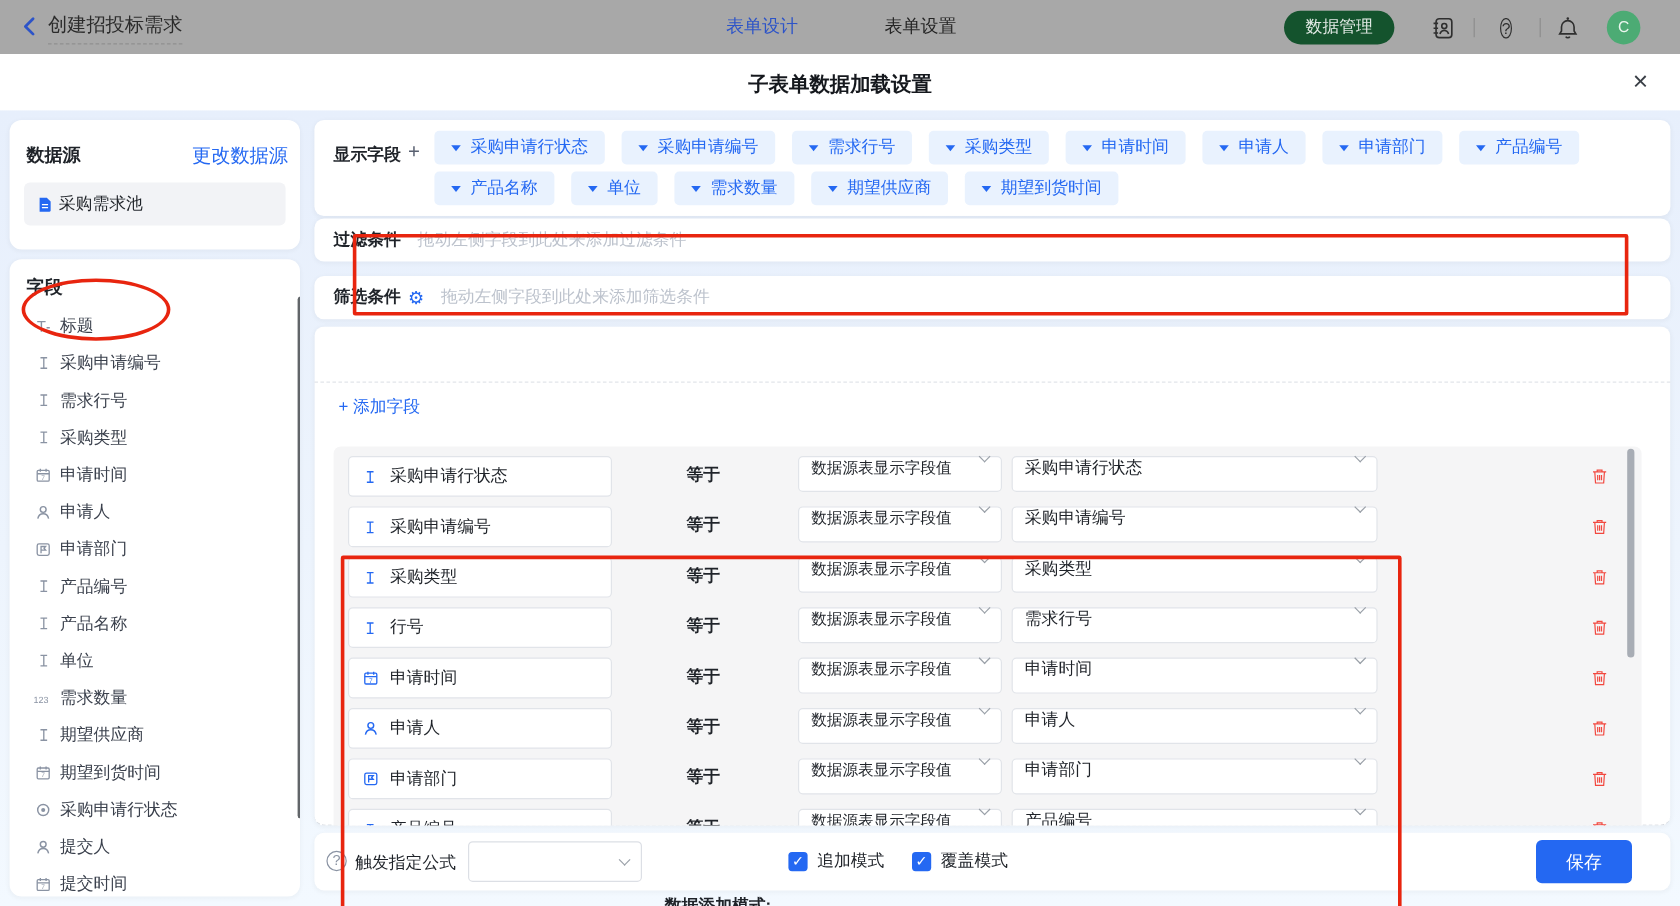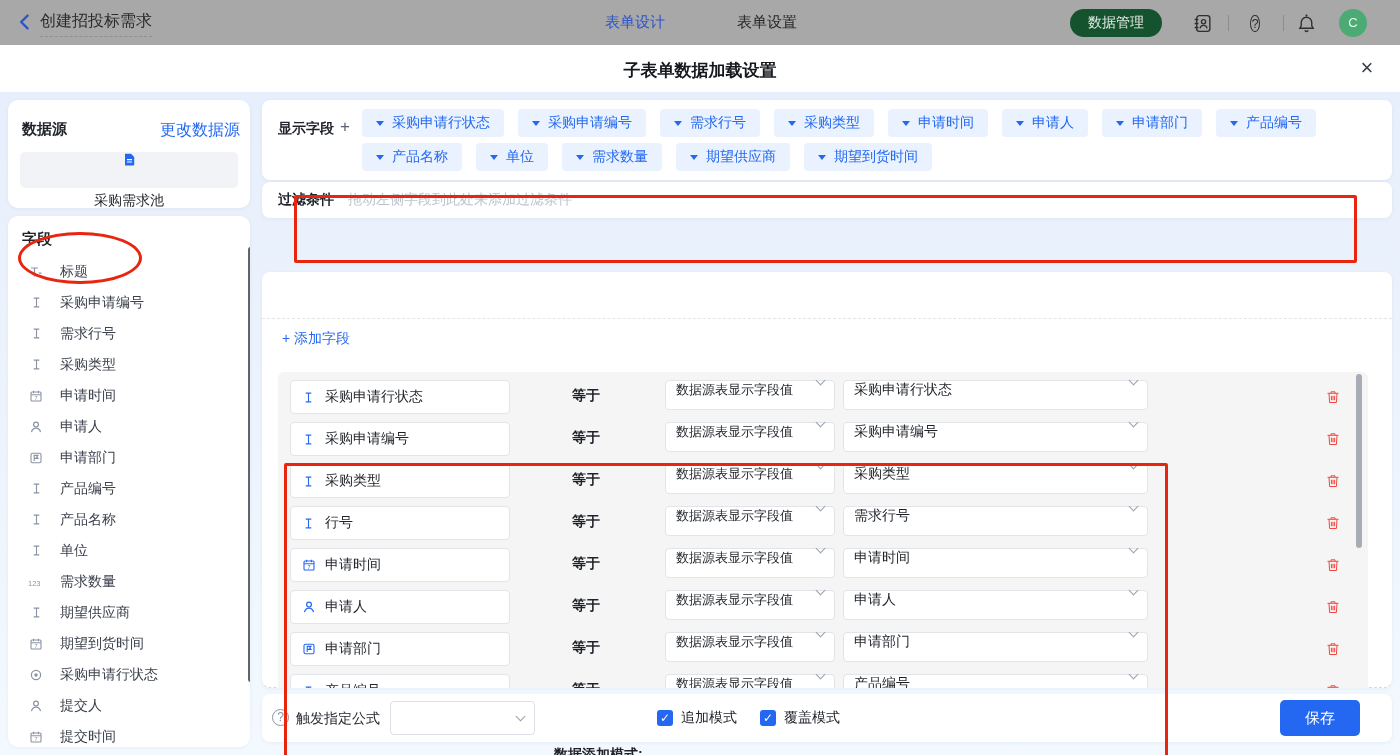--- a/index.html
+++ b/index.html
@@ -28,27 +28,27 @@
   .dlg-body{position:absolute;left:0;top:92px;width:1400px;height:663px;
             background:linear-gradient(180deg,#e7effc 0%,#edf4fd 55%,#f3f9ff 100%);}
 
   .card{position:absolute;background:#fff;border-radius:10px;box-shadow:0 1px 4px rgba(31,35,41,.05);}
 
   
   .card-ds{left:8px;top:8px;width:242px;height:108px;}
   .ds-title{position:absolute;left:14px;top:20px;font-size:15px;font-weight:bold;}
   .ds-change{position:absolute;right:10px;top:20px;font-size:16px;color:#2468f2;background:none;border:none;cursor:pointer;}
   .ds-row{position:absolute;left:12px;top:52px;width:218px;height:36px;background:#f2f3f6;border-radius:5px;
-          display:flex;align-items:center;gap:25px;padding:0 10px;cursor:pointer;flex-direction:column;}
+          display:flex;align-items:center;gap:4px;padding:0 10px;cursor:pointer;}
 
   
   .card-fields{left:8px;top:124px;width:242px;height:531px;overflow:hidden;}
   .f-title{position:absolute;left:14px;top:14px;font-size:15px;font-weight:bold;}
   .f-list{position:absolute;left:0;top:40px;width:236px;}
-  .f-item{display:flex;align-items:center;gap:16px;height:31px;padding-left:20px;cursor:grab;color:#3b414d;}
+  .f-item{display:flex;align-items:center;gap:6px;height:31px;padding-left:20px;cursor:grab;color:#3b414d;}
   .f-item .ic{width:16px;display:flex;justify-content:center;color:#8a93a3;}
   .f-scroll{position:absolute;left:240px;top:31px;width:5px;height:435px;background:#616569;border-radius:3px;cursor:pointer;}
 
   
   .card-display{left:262px;top:8px;width:1130px;height:80px;border-radius:8px;}
   .disp-label{position:absolute;left:16px;top:20px;font-weight:bold;}
   .disp-add{position:absolute;left:78px;top:17px;font-size:17px;color:#596070;background:none;border:none;cursor:pointer;}
   .chip-rows{position:absolute;left:100px;top:9px;width:1010px;display:flex;flex-direction:column;gap:6px;}
   .chip-row{display:flex;gap:14px;}
   .chip{display:flex;align-items:center;gap:8px;height:28px;padding:0 14px;background:#e9f2fe;border-radius:4px;
@@ -367,20 +367,25 @@
             </div>
         </div>
       </div>
     </div>
 
     <div class="card card-filter">
       <span class="cond-label">过滤条件</span>
       <div class="dropzone"><span>拖动左侧字段到此处来添加过滤条件</span></div>
     </div>
 
+    <div class="card card-screen">
+      <span class="cond-label">筛选条件</span>
+      <span class="gear">⚙</span>
+      <div class="dropzone"><span>拖动左侧字段到此处来添加筛选条件</span></div>
+    </div>
 
     <div class="card card-rules">
       <div class="rules-sep"></div>
       <button class="add-field">+ 添加字段</button>
 
       <div class="rules-panel">
 
         <div class="rule-row" style="top:8px">
           <div class="rule-field">
               <span class="ic">

